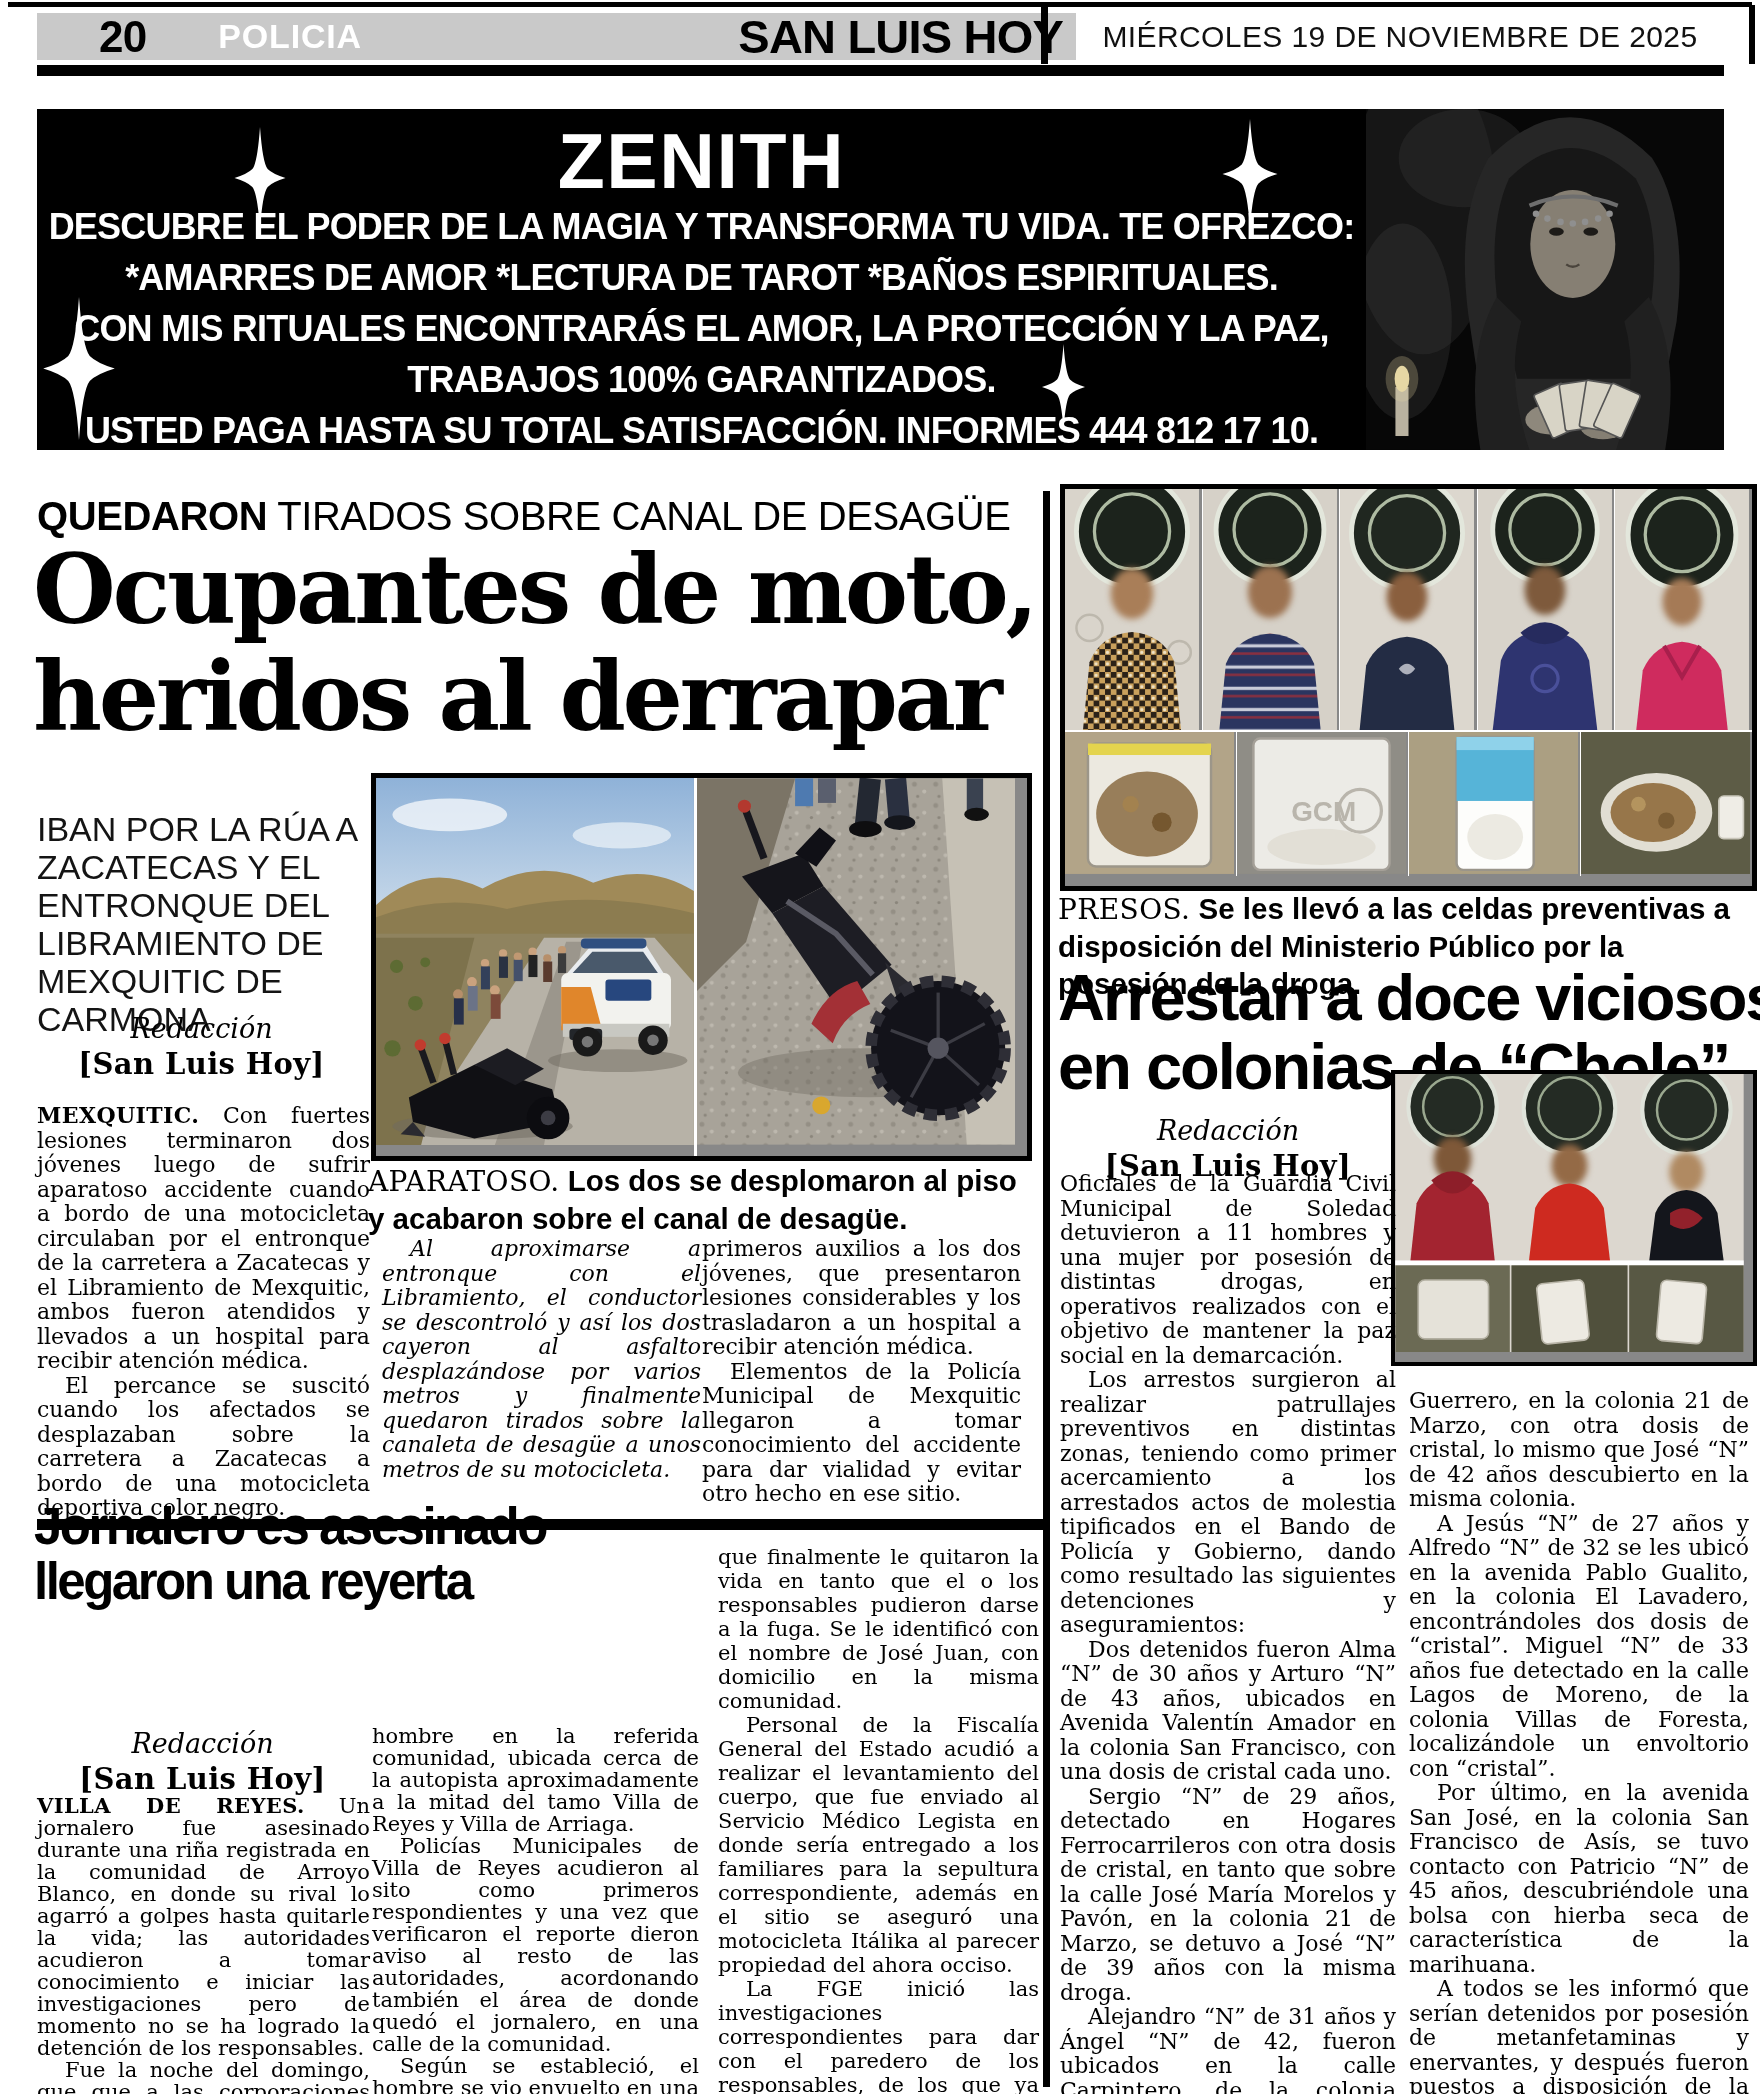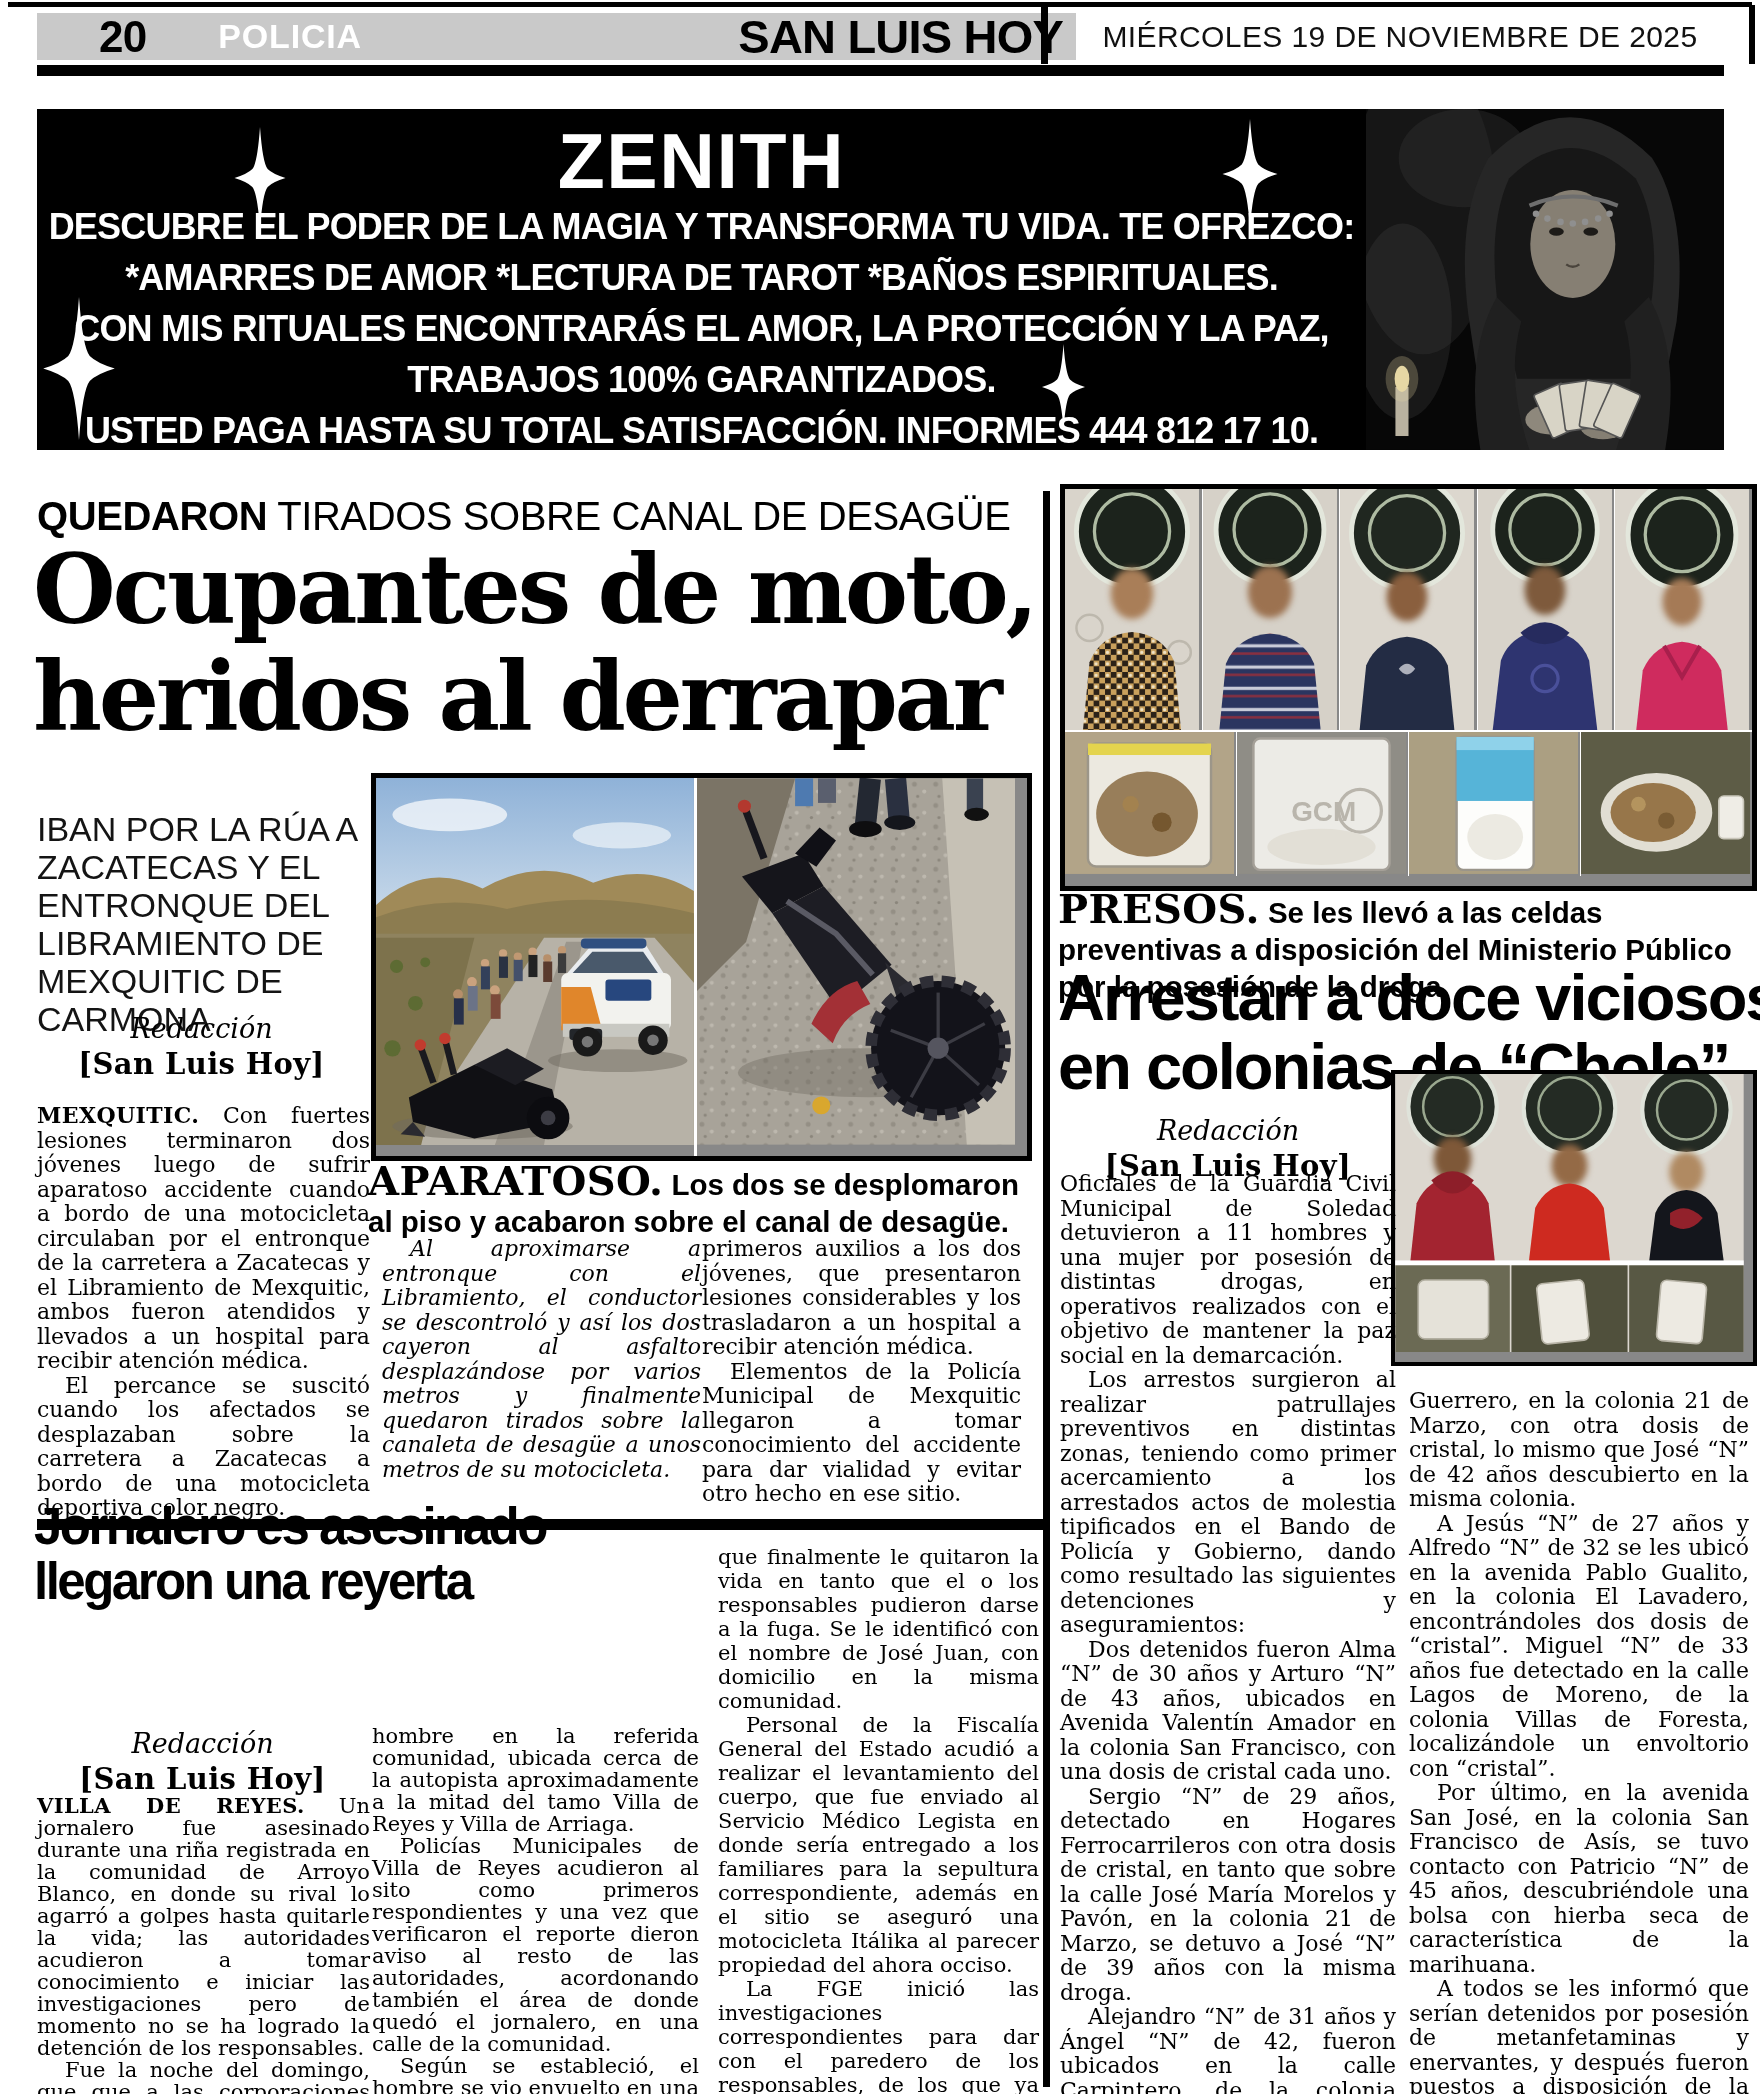--- a/index.html
+++ b/index.html
@@ -38,21 +38,21 @@
   .byline{text-align:center;}
   .byline-role{font-family:"DejaVu Serif",serif;font-style:italic;font-size:27px;}
   .byline-brand{font-family:"DejaVu Serif",serif;font-weight:bold;font-size:29px;letter-spacing:0.4px;margin-top:3.3px;}
   .body-col p{margin:0;text-align:justify;}
   .b27{font-size:22px;line-height:24.5px;}
   .b26{font-size:21px;line-height:22px;}
   .b26b{font-size:21px;line-height:24px;}
   .indent{text-indent:28px;}
   .lead-in{font-weight:bold;letter-spacing:0.4px;}
   .caption{font-family:"Liberation Sans",sans-serif;font-weight:bold;font-size:29.5px;line-height:37px;}
-  .cap-lead{font-family:"DejaVu Serif",serif;font-weight:bold;font-size:40px;letter-spacing:0.4px;margin-top:44px;}
+  .cap-lead{font-family:"DejaVu Serif",serif;font-weight:normal;font-size:28px;letter-spacing:0.4px;margin-top:44px;}
   .photo-frame{border:5.7px solid #000;background:#888;overflow:hidden;}
   .mid-rule{left:37px;top:1519px;width:1009px;height:10.6px;background:#000;}
   .v-rule{left:1043px;top:491px;width:7.4px;height:1596px;background:#000;}
 
   
   .collage{left:1060px;top:484px;width:687px;height:397px;display:flex;flex-direction:column;}
   .col-row{display:flex;flex:0 0 auto;}
   .person-tile{width:20%;height:241px;overflow:hidden;border-right:1.6px solid #fff;}
   .bag-tile{width:25%;height:144px;overflow:hidden;border-right:1.6px solid #fff;border-top:2.5px solid #fff;}
   .person-tile:last-child,.bag-tile:last-child{border-right:none;}

